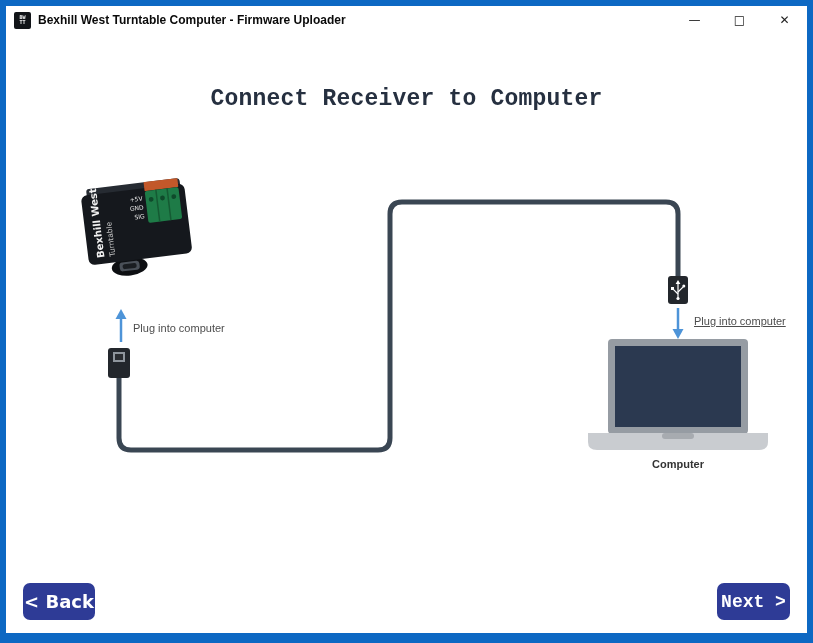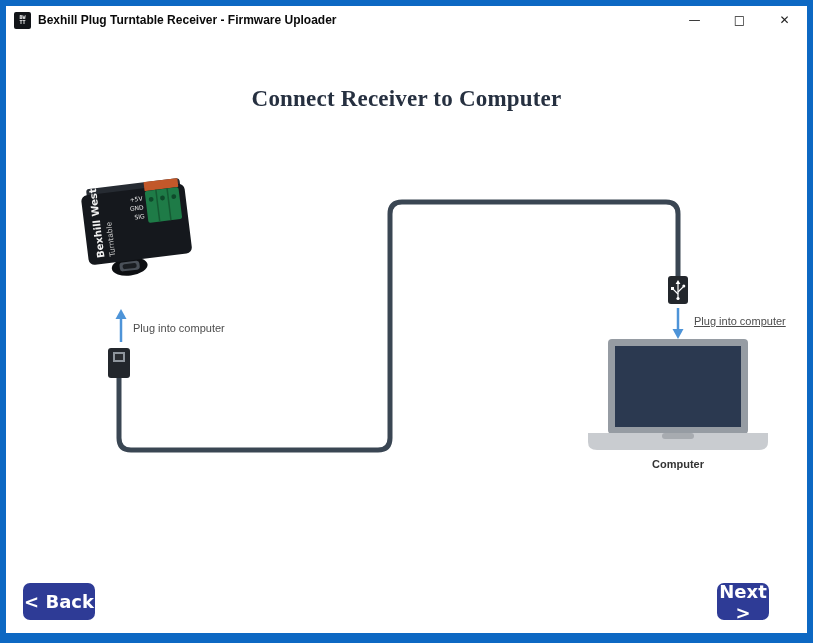--- a/index.html
+++ b/index.html
@@ -29,21 +29,21 @@
     width:45px; height:28px; background:transparent; border:none;
     font-size:12px; color:#1a1a1a; cursor:pointer;
     display:flex; align-items:center; justify-content:center;
     font-family:"DejaVu Sans", sans-serif;
   }
   
   .content { position:absolute; left:0; top:28px; width:801px; height:599px; background:#fff; }
   .heading {
     position:absolute; left:0; top:52px; width:100%;
     text-align:center; font-size:23px; font-weight:bold;
-    color:#263040; font-family:Liberation Serif, serif;
+    color:#263040; font-family:Liberation Mono, monospace;
     letter-spacing:0.2px;
   }
   .diagram { position:absolute; left:0; top:0; width:801px; height:599px; }
   .float-label {
     position:absolute; font-size:11px; color:#4d4d4d;
     font-family:"Liberation Sans", sans-serif; white-space:nowrap;
   }
   .lbl-plug-receiver { left:127px; top:288px; }
   .lbl-plug-computer { left:688px; top:281px;text-decoration:underline; }
   .lbl-computer {
@@ -51,33 +51,33 @@
     font-weight:600; color:#333;
   }
   
   .nav-btn {
     position:absolute; height:37px; border:none; border-radius:7px;
     background:#2e3b96; color:#ffffff; font-size:18px; font-weight:bold;
     font-family:"DejaVu Sans", sans-serif; cursor:pointer;
     display:flex; align-items:center; justify-content:center;
   }
   .btn-back { left:17px; top:549px; width:72px; }
-  .btn-next { left:711px; top:549px; width:52px; }
+  .btn-next { left:711px; top:549px; width:73px;font-family:Liberation Mono, monospace; }
 </style>
 </head>
 <body>
 
 <div class="window">
 
   <div class="titlebar">
     <div class="app-icon">
       <span>BW</span>
       <span>TT</span>
     </div>
-    <div class="win-title">Bexhill Plug Turntable Receiver - Firmware Uploader</div>
+    <div class="win-title">Bexhill West Turntable Computer - Firmware Uploader</div>
     <div class="win-controls">
       <button>—</button>
       <button>□</button>
       <button>✕</button>
     </div>
   </div>
 
   <div class="content">
 
     <svg class="diagram" viewBox="0 0 801 599" xmlns="http://www.w3.org/2000/svg">

